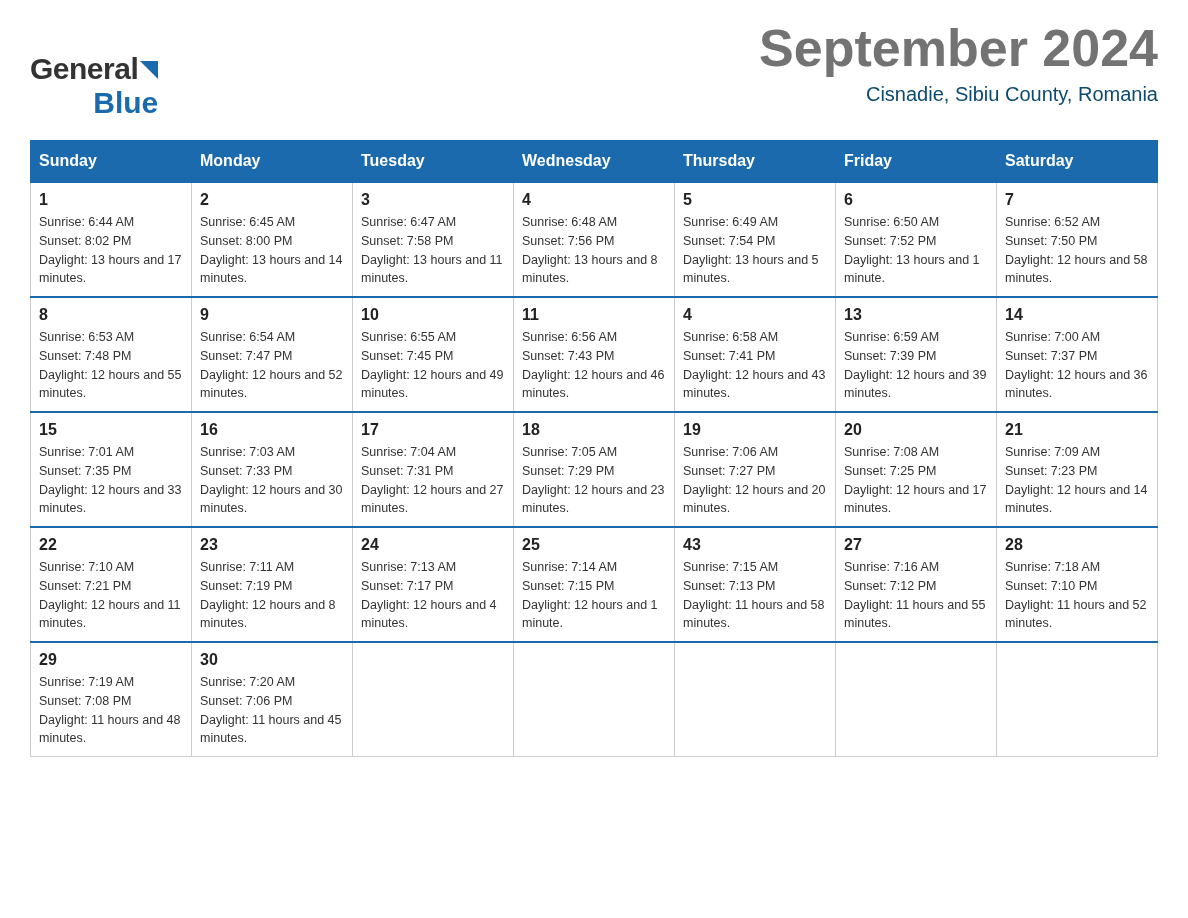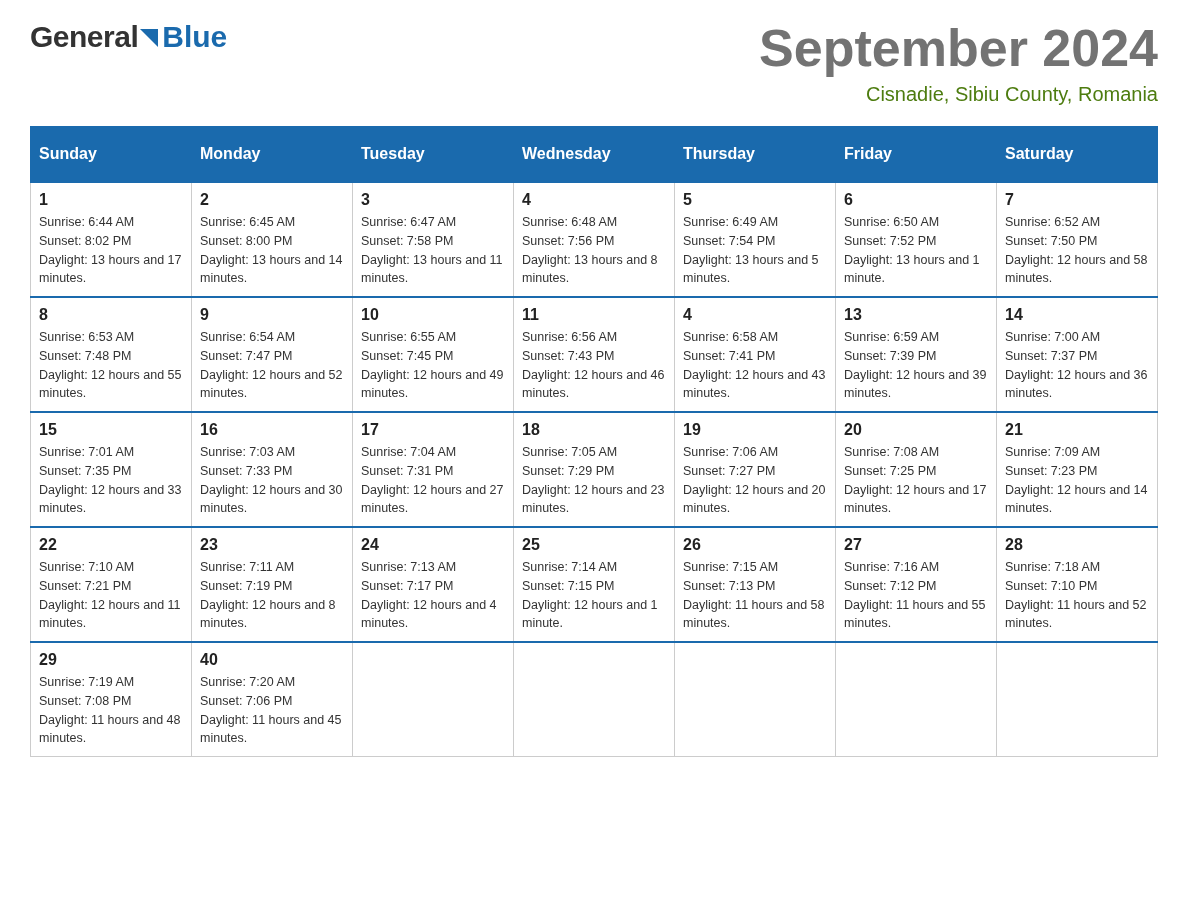--- a/index.html
+++ b/index.html
@@ -20,34 +20,34 @@
       text-align: right;
     }
     .calendar-title {
       font-size: 52px;
       font-weight: bold;
       color: #737373;
       line-height: 1.1;
     }
     .calendar-subtitle {
       font-size: 20px;
-      color: #4d7c0f;
+      color: #0c4a6e;
       margin-top: 6px;
     }
     table {
       width: 100%;
       border-collapse: collapse;
       table-layout: fixed;
     }
     th {
       background-color: #1a6aad;
       color: #fff;
       font-size: 16px;
       font-weight: bold;
-      padding: 18px 8px;
+      padding: 11px 8px;
       text-align: left;
       border: 1px solid #1a6aad;
     }
     td {
       vertical-align: top;
       padding: 8px 8px;
       border: 1px solid #ccc;
       border-top: 2px solid #1a6aad;
       font-size: 13px;
       color: #333;
@@ -64,21 +64,22 @@
       margin-bottom: 4px;
       color: #222;
     }
     .day-detail {
       font-size: 12.5px;
       color: #333;
       line-height: 1.5;
     }
     .logo-wrapper {
       display: flex;
-      flex-direction: row;
+      flex-direction: column;
+      margin-top: 32px;
     }
     .logo-row1 {
       display: flex;
       align-items: center;
     }
     .general-text {
       font-size: 30px;
       font-weight: bold;
       color: #333;
       letter-spacing: -0.5px;
@@ -151,27 +152,27 @@
         <td><span class="day-num">18</span><span class="day-detail">Sunrise: 7:05 AM<br>Sunset: 7:29 PM<br>Daylight: 12 hours and 23 minutes.</span></td>
         <td><span class="day-num">19</span><span class="day-detail">Sunrise: 7:06 AM<br>Sunset: 7:27 PM<br>Daylight: 12 hours and 20 minutes.</span></td>
         <td><span class="day-num">20</span><span class="day-detail">Sunrise: 7:08 AM<br>Sunset: 7:25 PM<br>Daylight: 12 hours and 17 minutes.</span></td>
         <td><span class="day-num">21</span><span class="day-detail">Sunrise: 7:09 AM<br>Sunset: 7:23 PM<br>Daylight: 12 hours and 14 minutes.</span></td>
       </tr>
       <tr>
         <td><span class="day-num">22</span><span class="day-detail">Sunrise: 7:10 AM<br>Sunset: 7:21 PM<br>Daylight: 12 hours and 11 minutes.</span></td>
         <td><span class="day-num">23</span><span class="day-detail">Sunrise: 7:11 AM<br>Sunset: 7:19 PM<br>Daylight: 12 hours and 8 minutes.</span></td>
         <td><span class="day-num">24</span><span class="day-detail">Sunrise: 7:13 AM<br>Sunset: 7:17 PM<br>Daylight: 12 hours and 4 minutes.</span></td>
         <td><span class="day-num">25</span><span class="day-detail">Sunrise: 7:14 AM<br>Sunset: 7:15 PM<br>Daylight: 12 hours and 1 minute.</span></td>
-        <td><span class="day-num">26</span><span class="day-detail">Sunrise: 7:15 AM<br>Sunset: 7:13 PM<br>Daylight: 11 hours and 58 minutes.</span></td>
+        <td><span class="day-num">43</span><span class="day-detail">Sunrise: 7:15 AM<br>Sunset: 7:13 PM<br>Daylight: 11 hours and 58 minutes.</span></td>
         <td><span class="day-num">27</span><span class="day-detail">Sunrise: 7:16 AM<br>Sunset: 7:12 PM<br>Daylight: 11 hours and 55 minutes.</span></td>
         <td><span class="day-num">28</span><span class="day-detail">Sunrise: 7:18 AM<br>Sunset: 7:10 PM<br>Daylight: 11 hours and 52 minutes.</span></td>
       </tr>
       <tr>
         <td><span class="day-num">29</span><span class="day-detail">Sunrise: 7:19 AM<br>Sunset: 7:08 PM<br>Daylight: 11 hours and 48 minutes.</span></td>
-        <td><span class="day-num">40</span><span class="day-detail">Sunrise: 7:20 AM<br>Sunset: 7:06 PM<br>Daylight: 11 hours and 45 minutes.</span></td>
+        <td><span class="day-num">30</span><span class="day-detail">Sunrise: 7:20 AM<br>Sunset: 7:06 PM<br>Daylight: 11 hours and 45 minutes.</span></td>
         <td class="empty"></td>
         <td class="empty"></td>
         <td class="empty"></td>
         <td class="empty"></td>
         <td class="empty"></td>
       </tr>
     </tbody>
 </table>
 
 </body></html>

